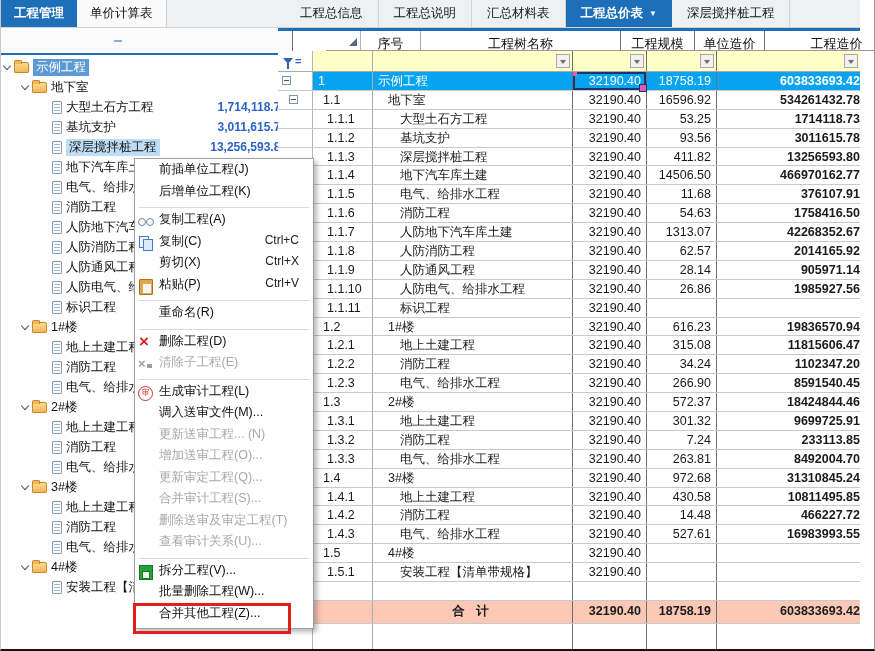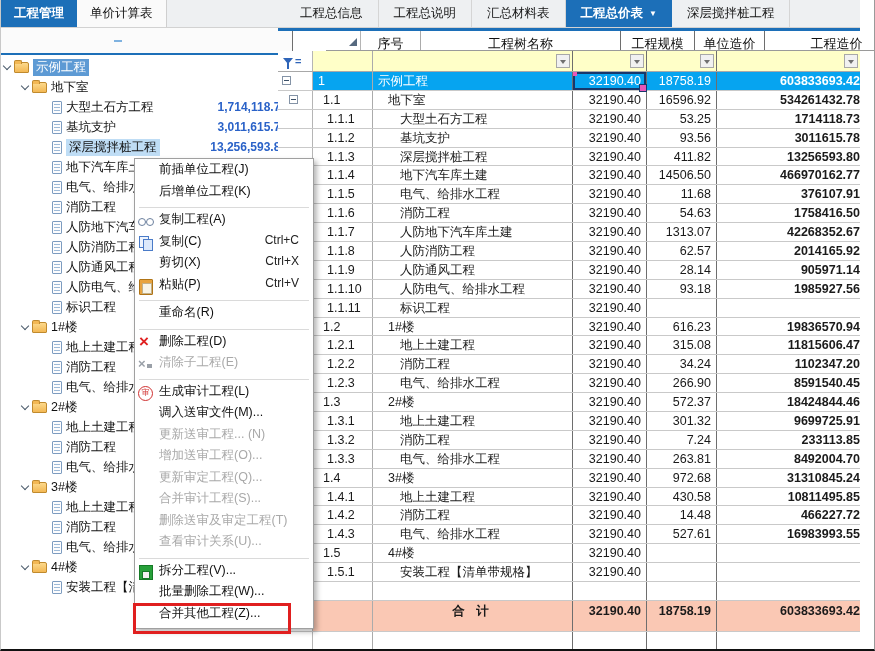--- a/index.html
+++ b/index.html
@@ -70,21 +70,21 @@
   .row.grp .collapse-box { display:block; }
   .row.lv1 .collapse-box { margin-left:4px; }
   .row.lv1 .c-num { padding-left:5px; }  .row.lv2 .c-num { padding-left:10px; } .row.lv3 .c-num { padding-left:14px; }
   .row.lv1 .c-name { padding-left:5px; } .row.lv2 .c-name { padding-left:15px; } .row.lv3 .c-name { padding-left:27px; }
 
   .row.sel .c-num, .row.sel .c-name, .row.sel .c-scale, .row.sel .c-unit, .row.sel .c-cost { background:#06a4f0; color:#fff; }
   .row.cur .c-scale { box-shadow:inset 0 0 0 2px #17386b; position:relative; }
   .row.cur .c-scale::before { content:""; position:absolute; left:0; top:0; width:4px; height:4px; background:#e757b8; }
   .row.cur .c-scale::after { content:""; position:absolute; right:-1px; bottom:-2px; width:6px; height:6px; background:#e757b8; border:1px solid #17386b; }
 
-  .total-row { height:31px; line-height:20px; font-weight:bold; }
+  .total-row { height:23px; line-height:20px; font-weight:bold; }
   .total-row .c-num, .total-row .c-name, .total-row .c-scale, .total-row .c-unit, .total-row .c-cost { background:#fac8b4; }
   .total-row .c-name { text-align:center; letter-spacing:4px; padding-left:0; }
   .erow1 { height:19px; }
   .erow2 { flex:1; border-bottom:none; }
 
   
   .cmenu { position:absolute; left:133px; top:158px; width:180px; background:#fff; border:1px solid #a0a0a0; box-shadow:3px 3px 5px rgba(0,0,0,.28); z-index:50; padding:2px 0; }
   .mi { height:21.5px; display:flex; align-items:flex-start; position:relative; cursor:default; }
   .mi-ico { width:24px; height:20px; position:relative; flex:none; }
   .mi-label { font-size:12.5px; color:#111; white-space:nowrap; }
@@ -475,21 +475,21 @@
         <span class="c-name">人防通风工程</span>
         <span class="c-scale">32190.40</span>
         <span class="c-unit">28.14</span>
         <span class="c-cost">905971.14</span>
       </div>
       <div class="row lv3">
         <span class="c-ind"></span>
         <span class="c-num">1.1.10</span>
         <span class="c-name">人防电气、给排水工程</span>
         <span class="c-scale">32190.40</span>
-        <span class="c-unit">93.18</span>
+        <span class="c-unit">26.86</span>
         <span class="c-cost">1985927.56</span>
       </div>
       <div class="row lv3">
         <span class="c-ind"></span>
         <span class="c-num">1.1.11</span>
         <span class="c-name">标识工程</span>
         <span class="c-scale">32190.40</span>
         <span class="c-unit"></span>
         <span class="c-cost"></span>
       </div>

